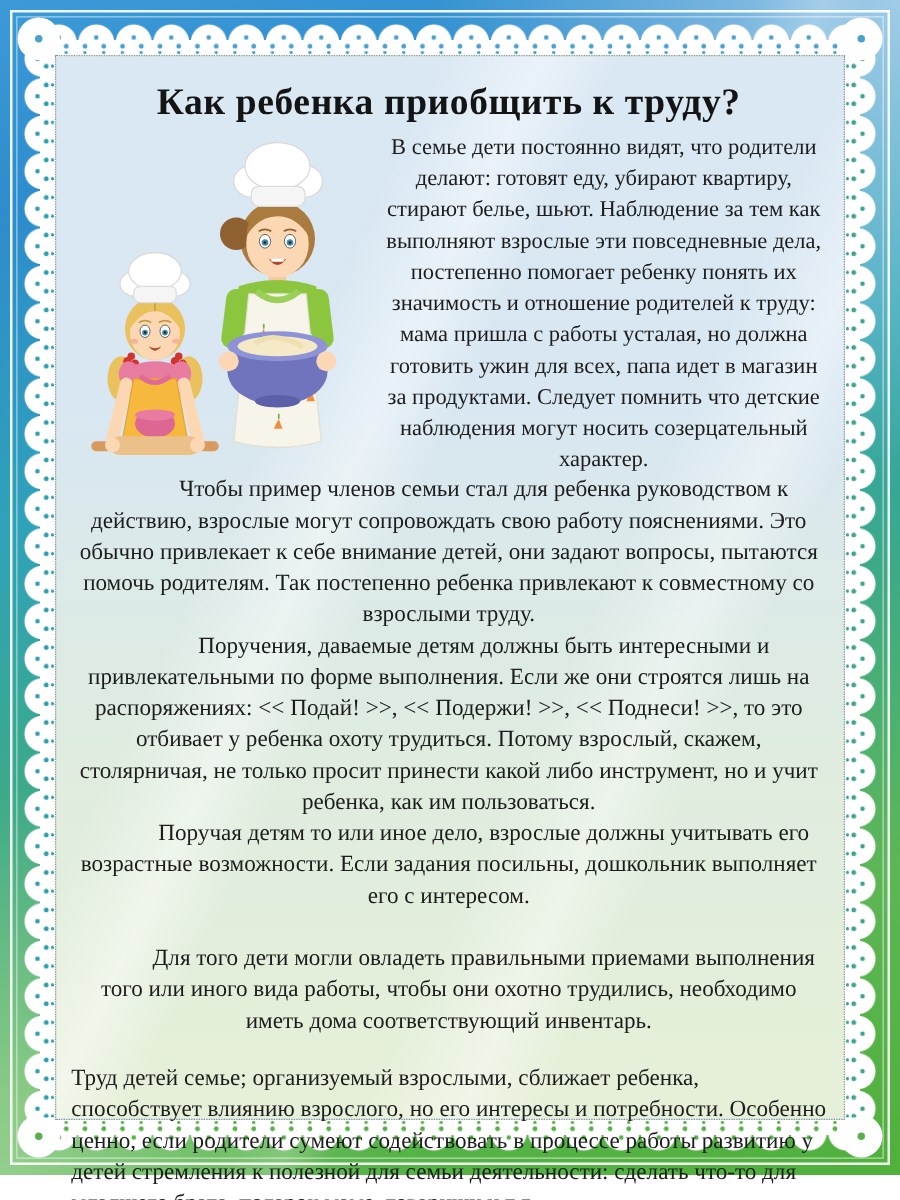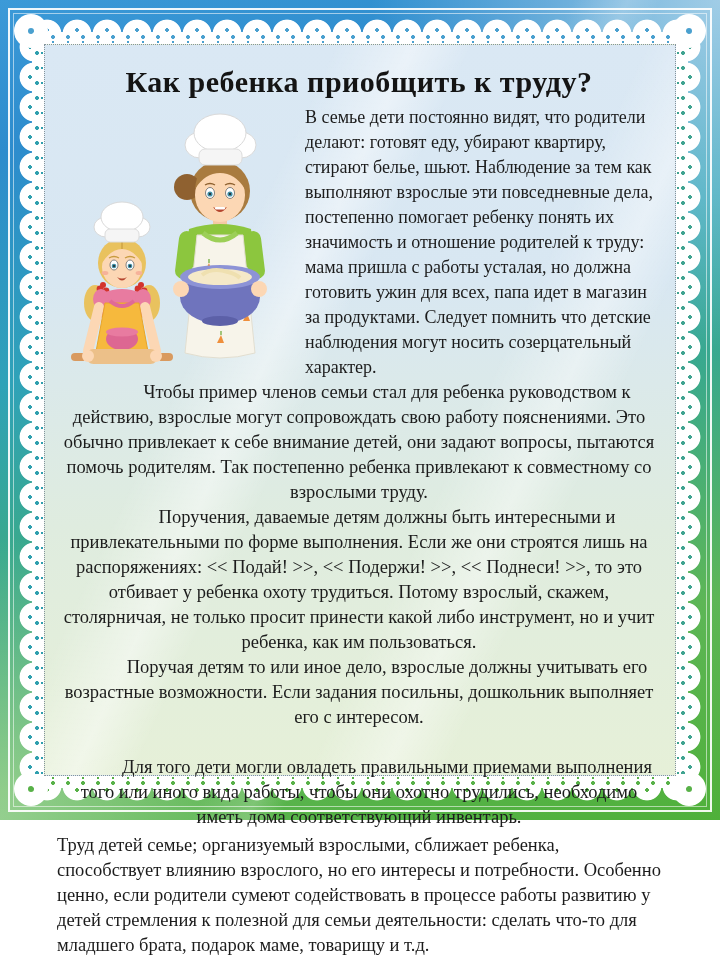--- a/index.html
+++ b/index.html
@@ -1,21 +1,21 @@
 <!DOCTYPE html>
 <html><head>
 <meta charset="utf-8">
 <style>
   html,body{margin:0;padding:0;}
   body{
     width:720px;height:960px;overflow:hidden;
     font-family:"Liberation Serif", serif;
   }
   .page{
-    position:relative;width:720px;height:820px;
+    position:relative;width:720px;height:940px;
     background:
       linear-gradient(115deg, rgba(255,255,255,0) 52%, rgba(255,255,255,.20) 57%, rgba(255,255,255,0) 60%),
       radial-gradient(circle at 100% 0%, rgba(255,255,255,.55), rgba(255,255,255,0) 32%),
       radial-gradient(circle at 0% 100%, rgba(255,255,255,.35), rgba(255,255,255,0) 26%),
       linear-gradient(165deg, #3c9ad8 0%, #2d8ccd 15%, #2fa2b8 38%, #3aa98c 55%, #5db656 78%, #4fb03a 100%);
   }
   
   .frame-line-1{position:absolute;inset:8px;border:2px solid rgba(255,255,255,.92);pointer-events:none;}
   .frame-line-2{position:absolute;inset:13px;border:1px solid rgba(255,255,255,.55);pointer-events:none;}
 
@@ -76,28 +76,28 @@
       linear-gradient(115deg, rgba(255,255,255,0) 30%, rgba(255,255,255,.45) 38%, rgba(255,255,255,0) 44%, rgba(255,255,255,0) 62%, rgba(255,255,255,.4) 70%, rgba(255,255,255,0) 76%),
       linear-gradient(180deg,#dae8f4 0%,#d8e7f2 32%,#dfecdf 66%,#e6f0d8 100%);
     padding:10px 14px 0 12px;
     box-sizing:border-box;
     color:#1c1c1c;
   }
   .title{
     text-align:center;font-weight:bold;font-size:30px;line-height:38px;
     margin:8px 0 2px 0;color:#141414;letter-spacing:.5px;
   }
-  .lead-row{display:flex;align-items:flex-start;margin-top:4px;}
+  .lead-row{display:flex;align-items:flex-start;margin-top:4px;text-align:center;}
   .figure{width:244px;flex:0 0 244px;}
   .intro{font-size:18px;line-height:25px;padding-left:4px;}
   .body-text{font-size:18.5px;line-height:25px;}
   .indent{text-indent:56px;text-align:center;}
   .para{margin:0;}
   .gap-lg{margin-bottom:25px;}
-  .gap-md{margin-bottom:3px;}
+  .gap-md{margin-bottom:21px;}
 </style>
 </head>
 <body>
 
 <div class="page">
 
   <div class="frame-line-1"></div>
   <div class="frame-line-2"></div>
 
   <div class="sc sc-top"></div>

